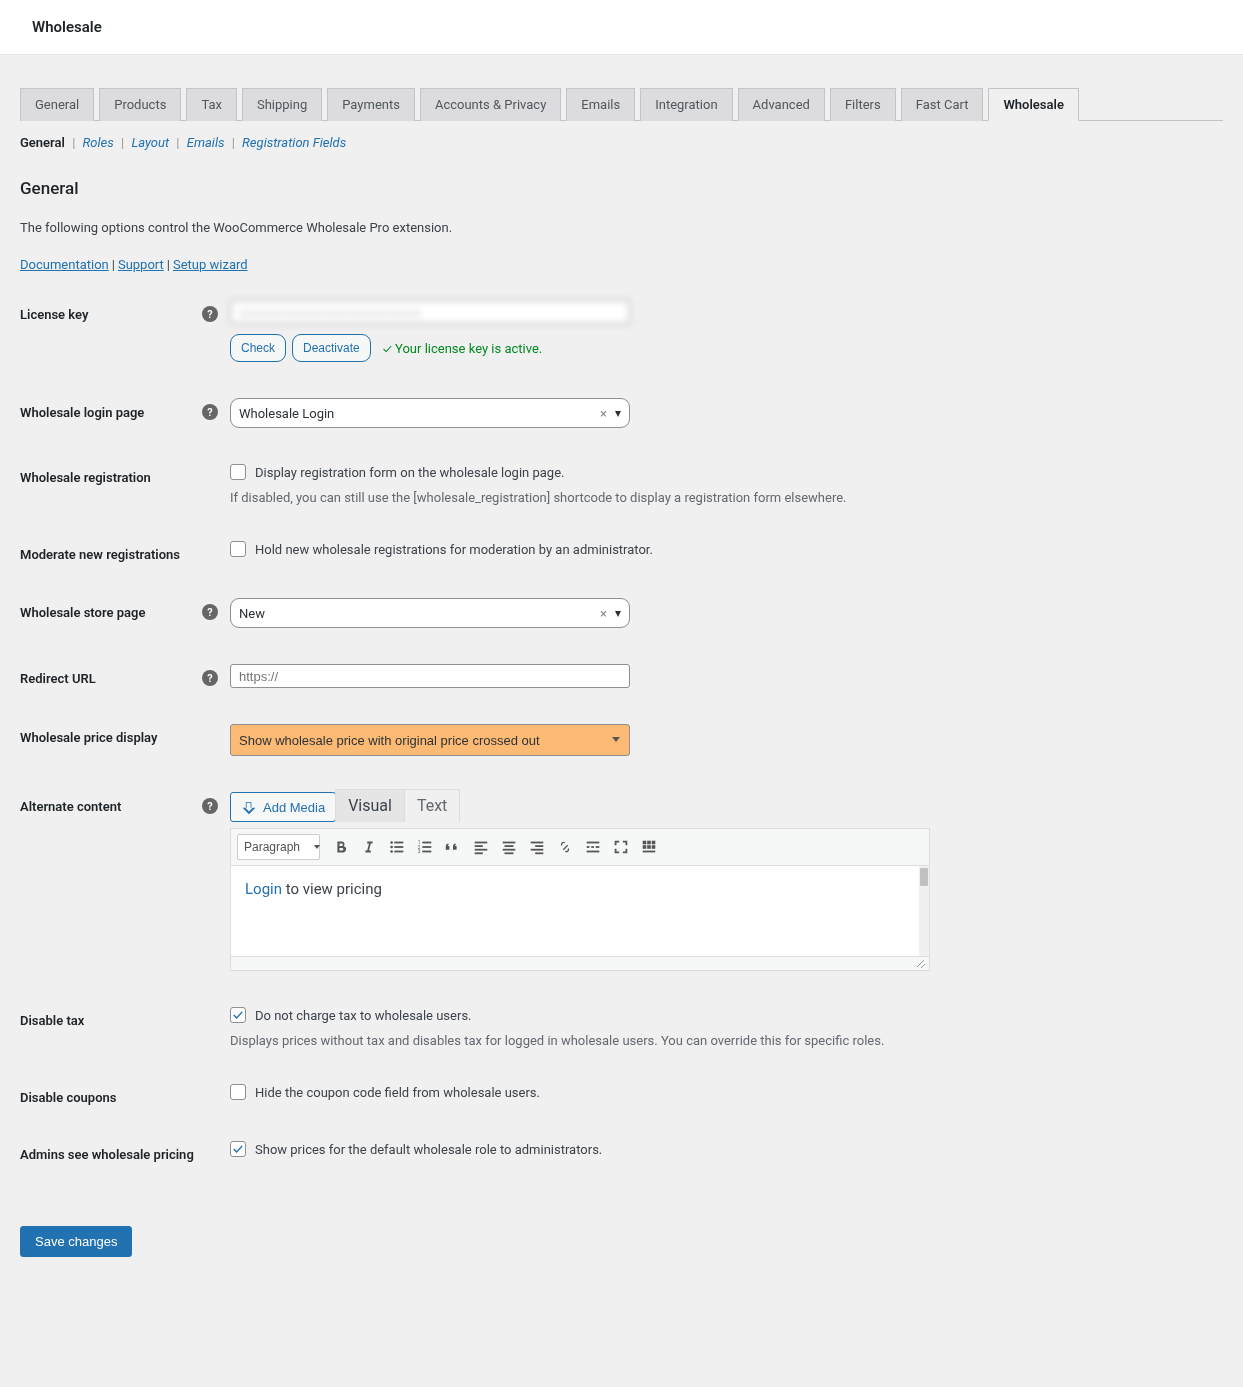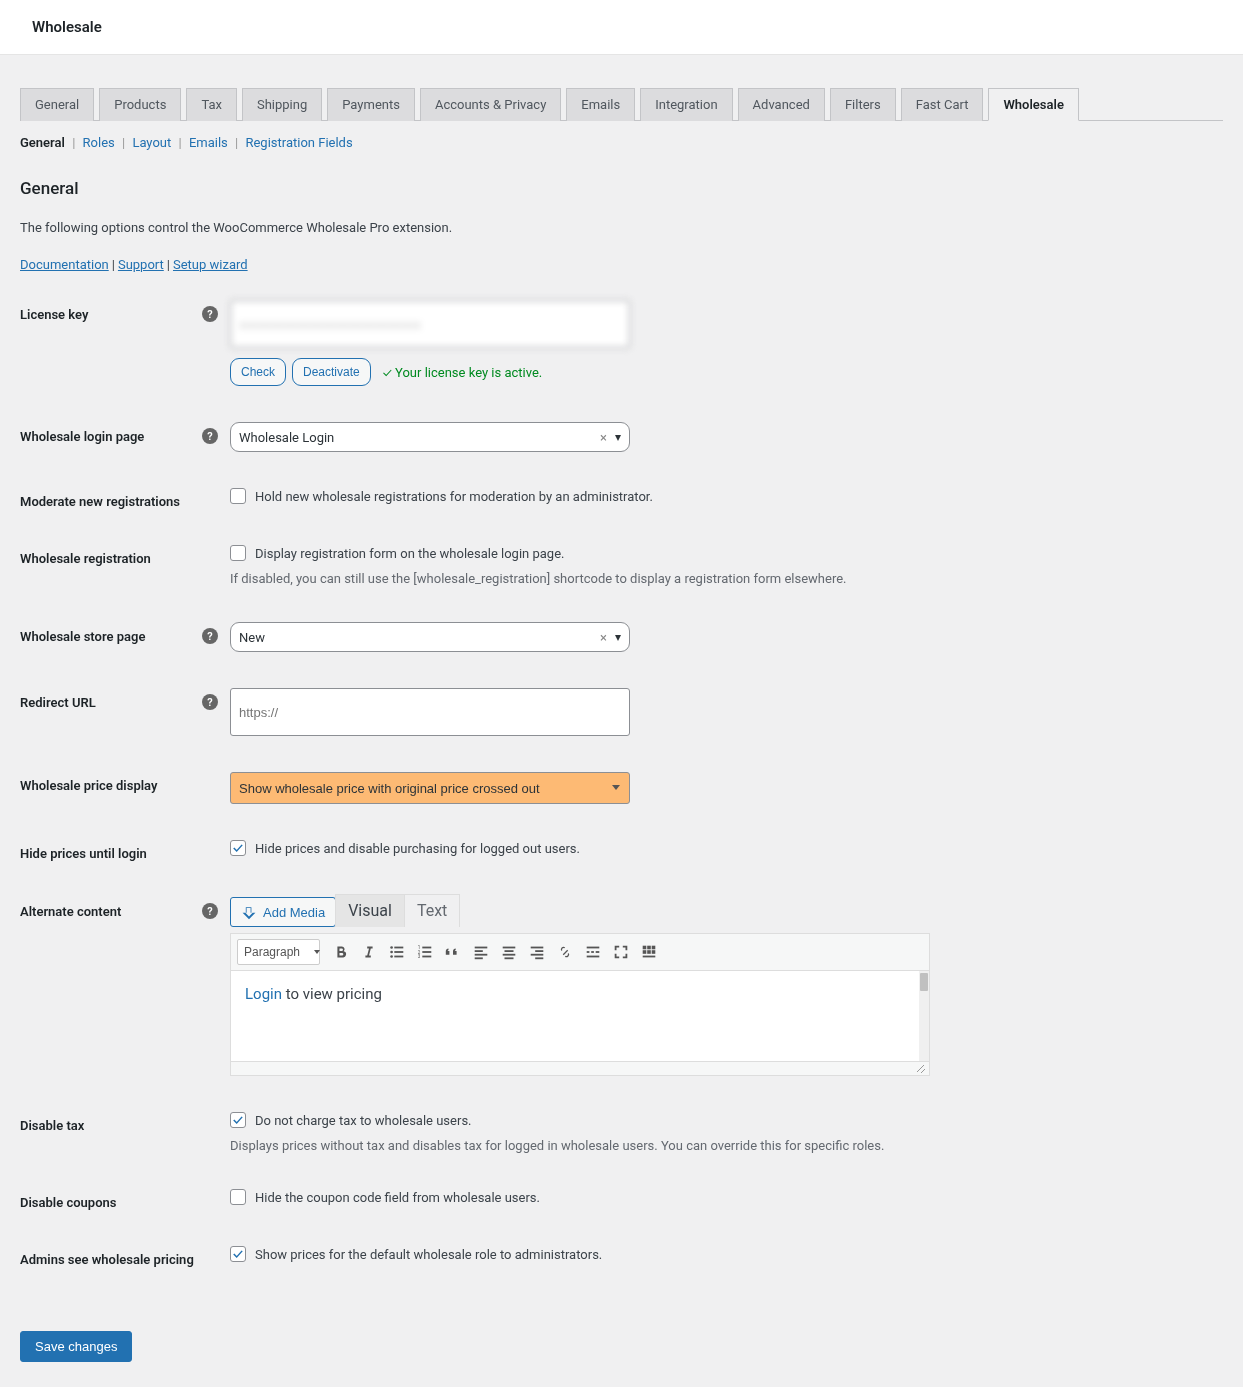--- a/index.html
+++ b/index.html
@@ -47,20 +47,21 @@
   color: #1d2327;
   font-weight: 600;
 }
 .subtabs {
   margin-top: 14px;
   font-size: 13px;
 }
 .subtabs a {
   color: #2271b1;
   text-decoration: none;
+  font-style: italic;
 }
 .subtabs .sep { color: #999; margin: 0 4px; }
 .subtabs .current { color: #1d2327; font-weight: 600; }
 .section-title {
   font-size: 17px;
   font-weight: 500;
   color: #1d2327;
   margin-top: 28px;
 }
 .section-desc {
@@ -104,21 +105,21 @@
   background: #666;
   color: #fff;
   font-size: 11px;
   line-height: 1;
   cursor: help;
   flex-shrink: 0;
 }
 .form-field { flex: 1; }
 .text-input {
   width: 400px;
-  height: 48px;
+  height: 24px;
   border: 1px solid #8c8f94;
   border-radius: 3px;
   padding: 0 8px;
   font-size: 13px;
   background: #fff;
   color: #2c3338;
 }
 .text-input.license { filter: blur(3px); color: #ccc; }
 .btn-secondary {
   display: inline-block;
@@ -377,40 +378,40 @@
         <div class="select2">
           <span class="val">Wholesale Login</span>
           <span class="clr">×</span>
           <span class="caret">▾</span>
         </div>
       </div>
     </div>
 
     <div class="form-row">
       <div class="form-label">
+        <span>Wholesale registration</span>
+      </div>
+      <div class="form-field">
+        <div class="checkbox-row">
+          <span class="wc-checkbox"></span>
+          <span class="check-label">Display registration form on the wholesale login page.</span>
+        </div>
+        <div class="help-text">If disabled, you can still use the [wholesale_registration] shortcode to display a registration form elsewhere.</div>
+      </div>
+    </div>
+
+    <div class="form-row">
+      <div class="form-label">
         <span>Moderate new registrations</span>
       </div>
       <div class="form-field">
         <div class="checkbox-row">
           <span class="wc-checkbox"></span>
           <span class="check-label">Hold new wholesale registrations for moderation by an administrator.</span>
         </div>
-      </div>
-    </div>
-
-    <div class="form-row">
-      <div class="form-label">
-        <span>Wholesale registration</span>
-      </div>
-      <div class="form-field">
-        <div class="checkbox-row">
-          <span class="wc-checkbox"></span>
-          <span class="check-label">Display registration form on the wholesale login page.</span>
-        </div>
-        <div class="help-text">If disabled, you can still use the [wholesale_registration] shortcode to display a registration form elsewhere.</div>
       </div>
     </div>
 
     <div class="form-row">
       <div class="form-label">
         <span>Wholesale store page</span>
         <span class="help-icon">?</span>
       </div>
       <div class="form-field">
         <div class="select2">
@@ -437,31 +438,20 @@
       </div>
       <div class="form-field">
         <div class="plain-select-wrap">
           <select class="plain-select">
             <option>Show wholesale price with original price crossed out</option>
           </select>
         </div>
       </div>
     </div>
 
-    <div class="form-row">
-      <div class="form-label">
-        <span>Hide prices until login</span>
-      </div>
-      <div class="form-field">
-        <div class="checkbox-row">
-          <span class="wc-checkbox checked"></span>
-          <span class="check-label">Hide prices and disable purchasing for logged out users.</span>
-        </div>
-      </div>
-    </div>
 
     <div class="form-row">
       <div class="form-label">
         <span>Alternate content</span>
         <span class="help-icon">?</span>
       </div>
       <div class="form-field">
         <div class="row-editor-head clearfix">
           <button class="add-media-btn">
             <svg viewBox="0 0 20 20">

